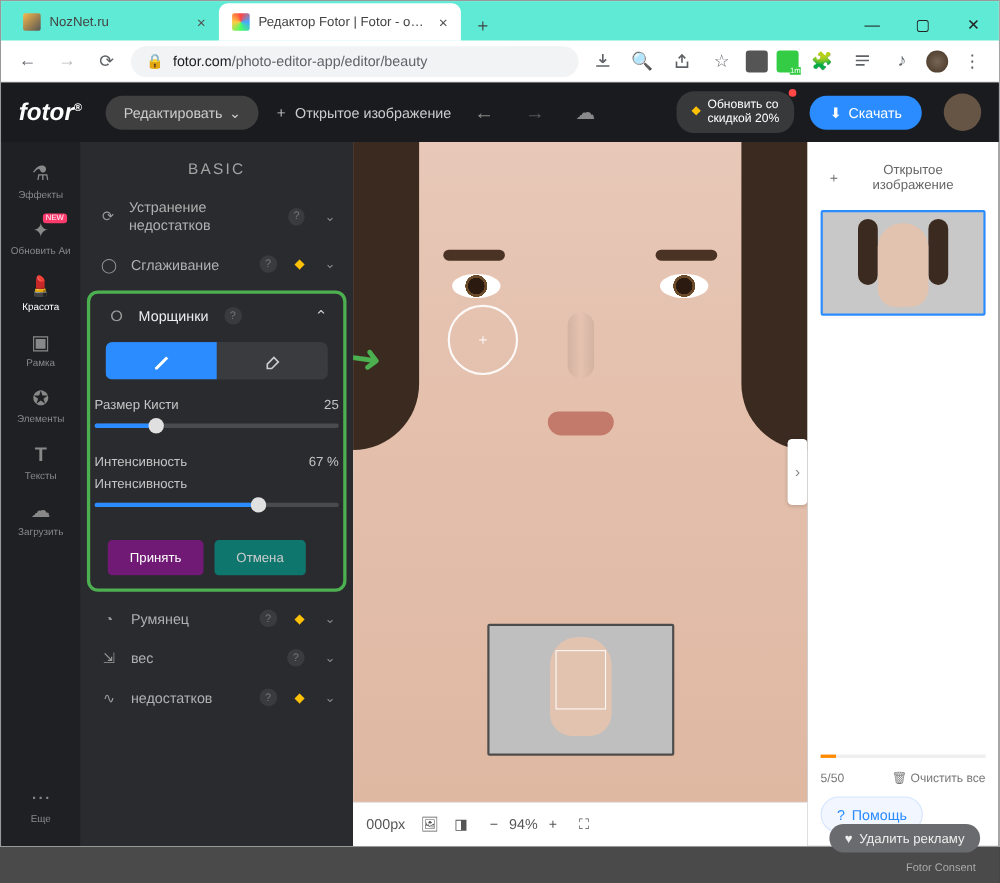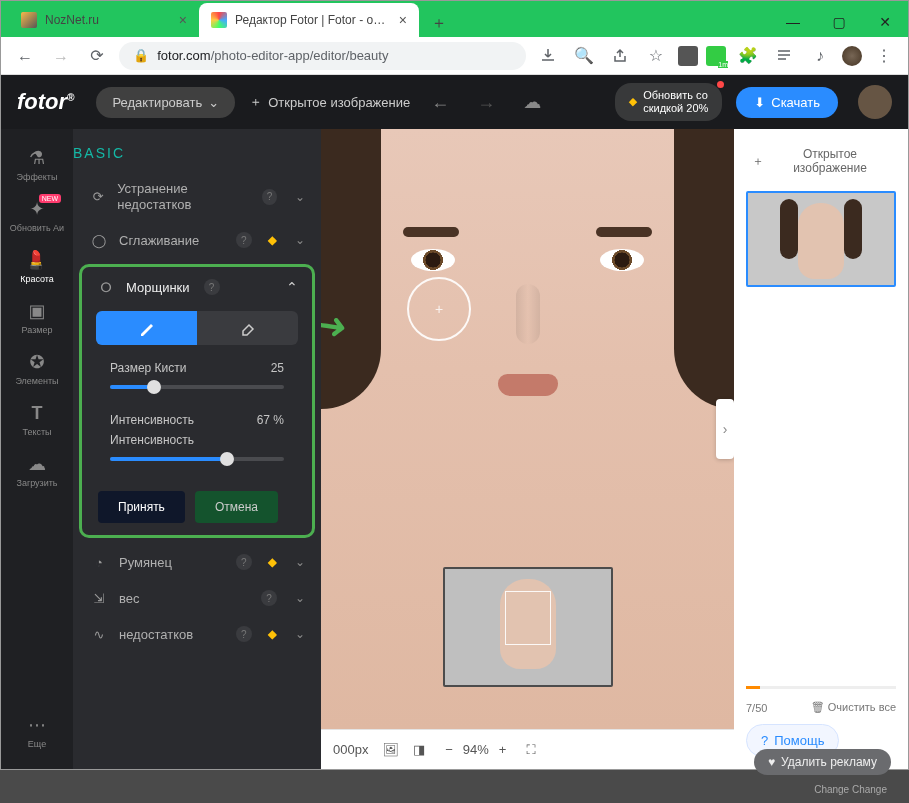--- a/index.html
+++ b/index.html
@@ -1,19 +1,19 @@
 <!DOCTYPE html>
 <html><head>
 <meta charset="utf-8">
 <style>
 *{margin:0;padding:0;box-sizing:border-box;font-family:Arial,sans-serif;-webkit-font-smoothing:antialiased}
 body{background:#4a4a4a;width:909px;height:803px;overflow:hidden;position:relative}
 .window-frame{background:#fff;border:1px solid #999;width:909px;height:770px;display:flex;flex-direction:column}
 .win-btn{width:46px;height:30px;display:flex;align-items:center;justify-content:center;color:#222;font-size:14px}
-.tab-strip{height:36px;background:#22c55e;display:flex;align-items:flex-end;padding-left:8px}
+.tab-strip{height:36px;background:#5eead4;display:flex;align-items:flex-end;padding-left:8px}
 .chrome-tab{height:34px;padding:0 12px;display:flex;align-items:center;gap:8px;border-radius:8px 8px 0 0;font-size:12px;color:#444;position:relative;min-width:190px;max-width:220px}
 .chrome-tab.active{background:#fff}
 .tab-favicon{width:16px;height:16px;border-radius:2px;flex-shrink:0}
 .tab-close{margin-left:auto;color:#555;font-size:14px}
 .tab-add{width:28px;height:28px;margin-left:6px;display:flex;align-items:center;justify-content:center;color:#444;border-radius:50%}
 .addr-bar{height:38px;background:#fff;display:flex;align-items:center;padding:0 10px;gap:8px;border-bottom:1px solid #ddd}
 .nav-icon{width:28px;height:28px;display:flex;align-items:center;justify-content:center;color:#5f6368;border-radius:50%}
 .url-field{flex:1;height:28px;background:#f1f3f4;border-radius:14px;display:flex;align-items:center;padding:0 14px;font-size:13px;color:#5f6368;gap:8px}
 .url-text{color:#202124}
 .ext-icon{width:20px;height:20px;border-radius:3px;flex-shrink:0}
@@ -28,41 +28,41 @@
 .promo-dot{width:7px;height:7px;background:#ff4747;border-radius:50%;position:absolute;top:-2px;right:-2px}
 .download-btn{background:#2a8cff;color:#fff;padding:8px 18px;border-radius:18px;font-size:13px;display:flex;align-items:center;gap:6px}
 .avatar{width:34px;height:34px;border-radius:50%;background:#654;margin-left:6px}
 .fotor-body{flex:1;display:flex;overflow:hidden}
 .left-rail{width:72px;background:#1f2023;display:flex;flex-direction:column;align-items:center;padding-top:10px}
 .rail-item{width:100%;padding:8px 0;display:flex;flex-direction:column;align-items:center;gap:3px;color:#888;font-size:9px;position:relative;cursor:pointer}
 .rail-item.active{color:#fff}
 .rail-icon{width:22px;height:22px;display:flex;align-items:center;justify-content:center;font-size:18px}
 .rail-badge{position:absolute;top:4px;right:12px;background:#ff3b6e;color:#fff;font-size:7px;padding:1px 3px;border-radius:3px}
 .side-panel{width:248px;background:#2a2b2f;display:flex;flex-direction:column;overflow:hidden;position:relative}
-.panel-title{text-align:left;color:#14b8a6;font-size:14px;letter-spacing:2px;padding:16px 0 10px;font-weight:500}
+.panel-title{text-align:center;color:#a3a3a3;font-size:14px;letter-spacing:2px;padding:16px 0 10px;font-weight:500}
 .tool-row{display:flex;align-items:center;padding:10px 16px;gap:10px;color:#b0b0b0;font-size:13px}
 .tool-ico{width:20px;text-align:center;color:#999}
 .tool-q{margin-left:auto;width:16px;height:16px;border-radius:50%;background:#3a3b3f;color:#777;font-size:10px;display:flex;align-items:center;justify-content:center}
 .tool-chev{color:#888;font-size:12px;margin-left:8px}
 .diamond{color:#ffc107;font-size:12px;margin-left:6px}
 .highlight-box{border:3px solid #4caf50;border-radius:10px;margin:6px 6px;padding:0 0 12px;background:#2a2b2f;position:relative}
 .wr-header{display:flex;align-items:center;padding:12px 14px;gap:10px;color:#eee;font-size:13px}
 .wr-chev{margin-left:auto;color:#ccc;font-size:14px;transform:rotate(180deg);display:inline-block}
 .brush-toggle{display:flex;margin:4px 14px 14px;border-radius:6px;overflow:hidden;background:#3a3b3f}
 .brush-half{flex:1;height:34px;display:flex;align-items:center;justify-content:center;color:#ccc}
 .brush-half.on{background:#2a8cff;color:#fff}
-.ctrl-group{padding:2px 28px 8px}
+.ctrl-group{padding:2px 4px 8px}
 .ctrl-label{display:flex;justify-content:space-between;color:#c5c5c5;font-size:12px;margin-bottom:10px}
 .slider{position:relative;height:4px;background:#4a4b4f;border-radius:2px;margin-bottom:14px}
 .slider-fill{position:absolute;height:100%;background:#2a8cff;border-radius:2px}
 .slider-thumb{position:absolute;width:14px;height:14px;background:#e0e0e0;border-radius:50%;top:-5px;margin-left:-7px}
 .btn-row{display:flex;gap:10px;padding:8px 16px 0}
 .act-btn{flex:0 0 auto;padding:9px 20px;border-radius:4px;font-size:12px;text-align:center}
-.primary{background:#0f172a;color:#fff}
-.secondary{background:#14532d;color:#ccc}
+.primary{background:#701a75;color:#fff}
+.secondary{background:#0f766e;color:#ccc}
 .canvas-area{flex:1;background:#f2f2f2;position:relative;display:flex;flex-direction:column}
 .canvas-img{flex:1;position:relative;overflow:hidden}
 .face{position:absolute;inset:0}
 .skin{position:absolute;left:0;right:0;top:0;bottom:0;background:linear-gradient(180deg,#e8c8b8 0%,#e4c0ad 40%,#dfb8a2 100%)}
 .hair-l{position:absolute;left:-30px;top:0;width:90px;height:280px;background:#3b2a1f;border-radius:0 0 60px 0}
 .hair-r{position:absolute;right:-30px;top:0;width:90px;height:280px;background:#3b2a1f;border-radius:0 0 0 60px}
 .eye{position:absolute;width:44px;height:22px;background:radial-gradient(circle at 50% 50%,#2b1a10 0 30%,#6b4a2a 31% 40%,#fff 41% 100%);border-radius:50%;top:120px}
 .eye.l{left:90px}.eye.r{right:90px}
 .brow{position:absolute;width:56px;height:10px;background:#4a3325;border-radius:6px;top:98px}
 .brow.l{left:82px}.brow.r{right:82px}
@@ -189,21 +189,21 @@
             <div class="rail-badge">NEW</div>
             <div class="rail-icon">✦</div>
             <span>Обновить Аи</span>
           </div>
         <div class="rail-item active">
             <div class="rail-icon">💄</div>
             <span>Красота</span>
           </div>
         <div class="rail-item">
             <div class="rail-icon">▣</div>
-            <span>Размер</span>
+            <span>Рамка</span>
           </div>
         <div class="rail-item">
             <div class="rail-icon">✪</div>
             <span>Элементы</span>
           </div>
         <div class="rail-item">
             <div class="rail-icon" style="font-weight:700">T</div>
             <span>Тексты</span>
           </div>
         <div class="rail-item">
@@ -347,29 +347,29 @@
           </div>
         <div class="thumb">
           <div class="thumb-hair-l"></div>
             <div class="thumb-hair-r"></div>
             <div class="thumb-face"></div>
         </div>
         <div class="timeline">
             <div class="timeline-mark"></div>
           </div>
         <div class="right-footer">
-          <span>7/50</span>
+          <span>5/50</span>
           <span><span>🗑</span> <span>Очистить все</span></span>
         </div>
         <div class="help-pill">
             <span>?</span>
             <span>Помощь</span>
           </div>
       </div>
     </div>
   </div>
 </div>
 
 <div class="ad-remove">
     <span>♥</span>
     <span>Удалить рекламу</span>
   </div>
-<div class="consent">Change Change</div>
+<div class="consent">Fotor Consent</div>
 
 </body></html>

